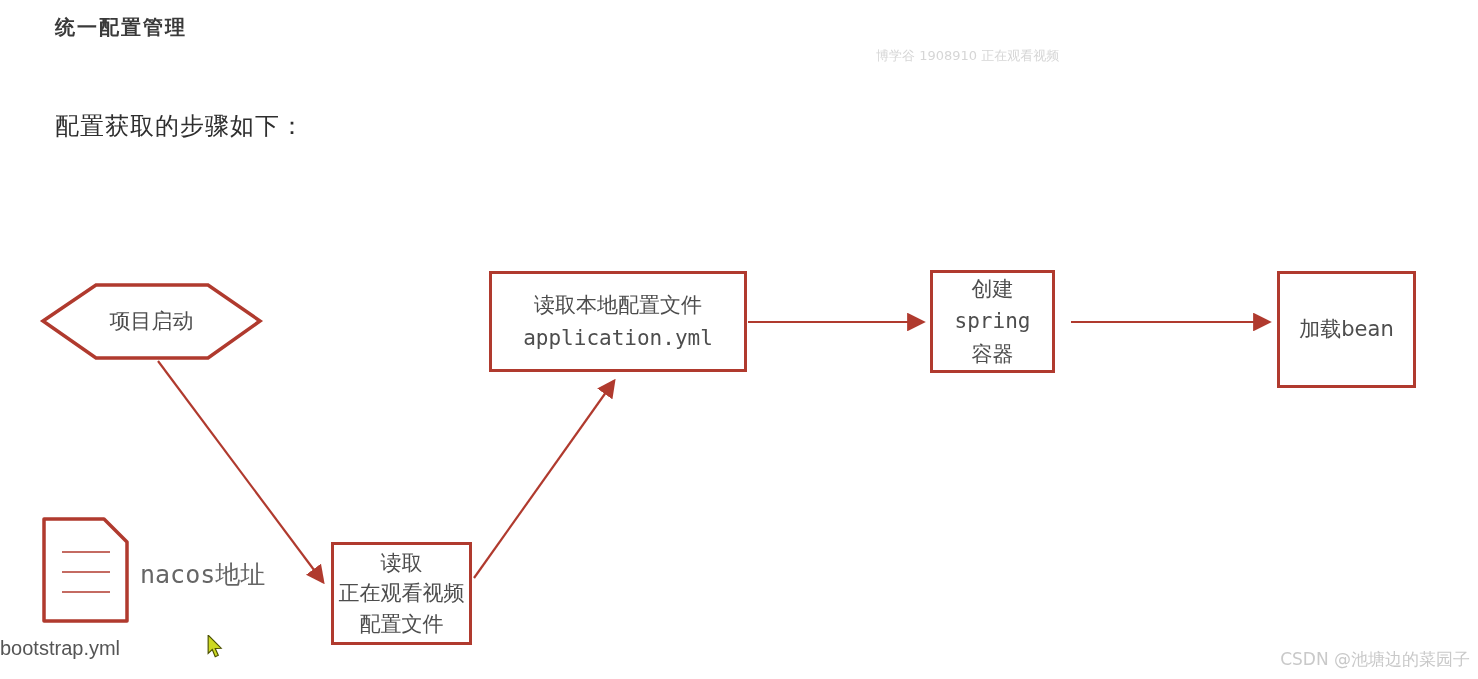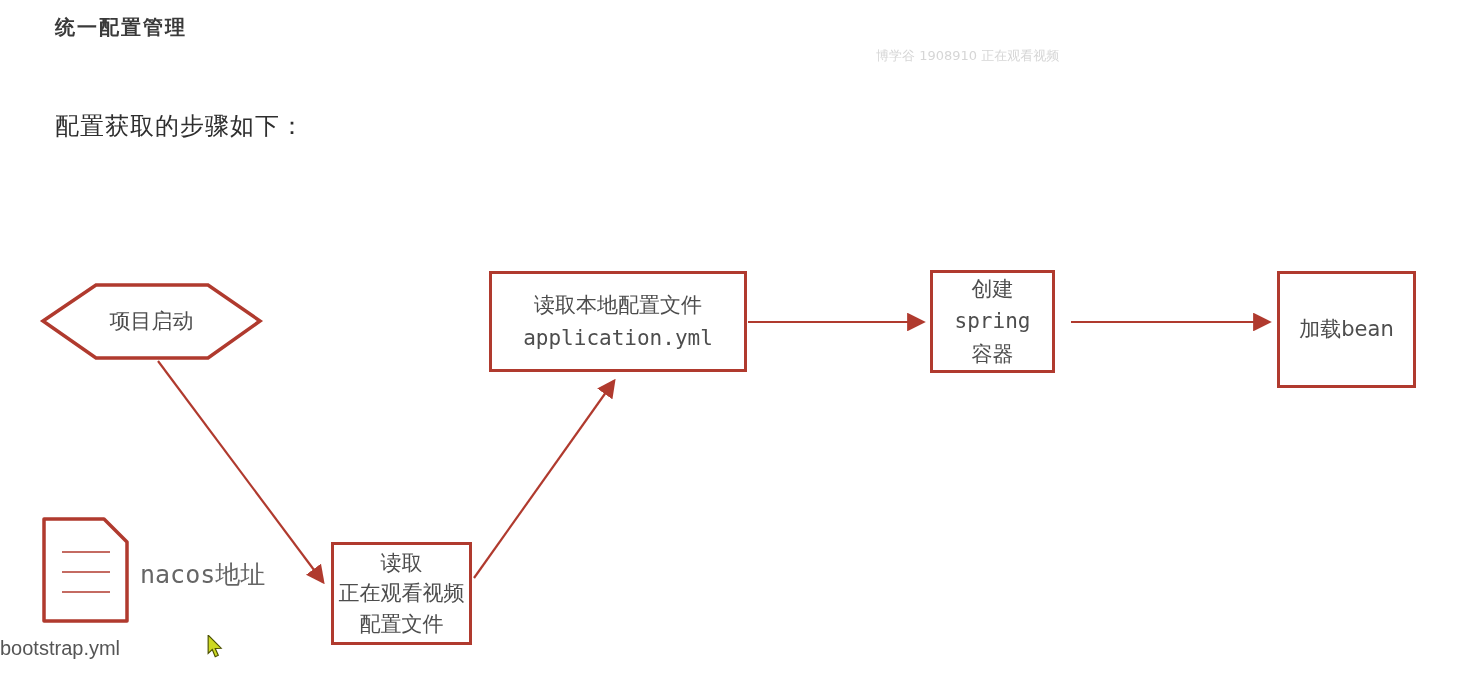--- a/index.html
+++ b/index.html
@@ -38,20 +38,21 @@
 </style>
 </head>
 <body>
 
 <div class="stage">
 
   <div class="page-title">统一配置管理</div>
   <div class="page-subtitle">配置获取的步骤如下：</div>
 
   <div class="wm-top">博学谷 1908910 正在观看视频</div>
+  <div class="wm-bottom">CSDN @池塘边的菜园子</div>
 
   <svg class="overlay" viewBox="0 0 1478 679">
     <defs>
       <marker id="arrow" viewBox="0 0 10 10" refX="8.5" refY="5" markerWidth="8.5" markerHeight="8.5" orient="auto-start-reverse">
         <path d="M0,0 L10,5 L0,10 z" fill="#b03a2e"></path>
       </marker>
     </defs>
 
     <polygon points="43,321 96,285 208,285 260,321 208,358 96,358" fill="#ffffff" stroke="#b03a2e" stroke-width="3.5"></polygon>
 

